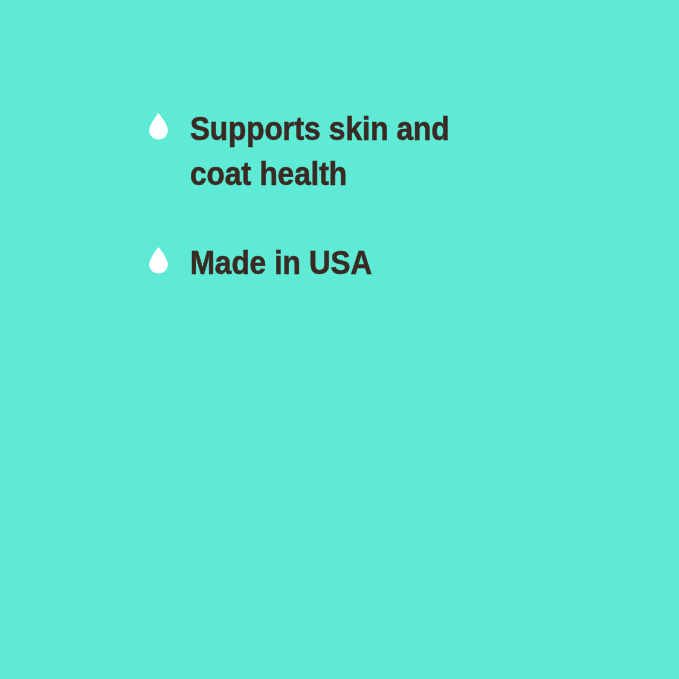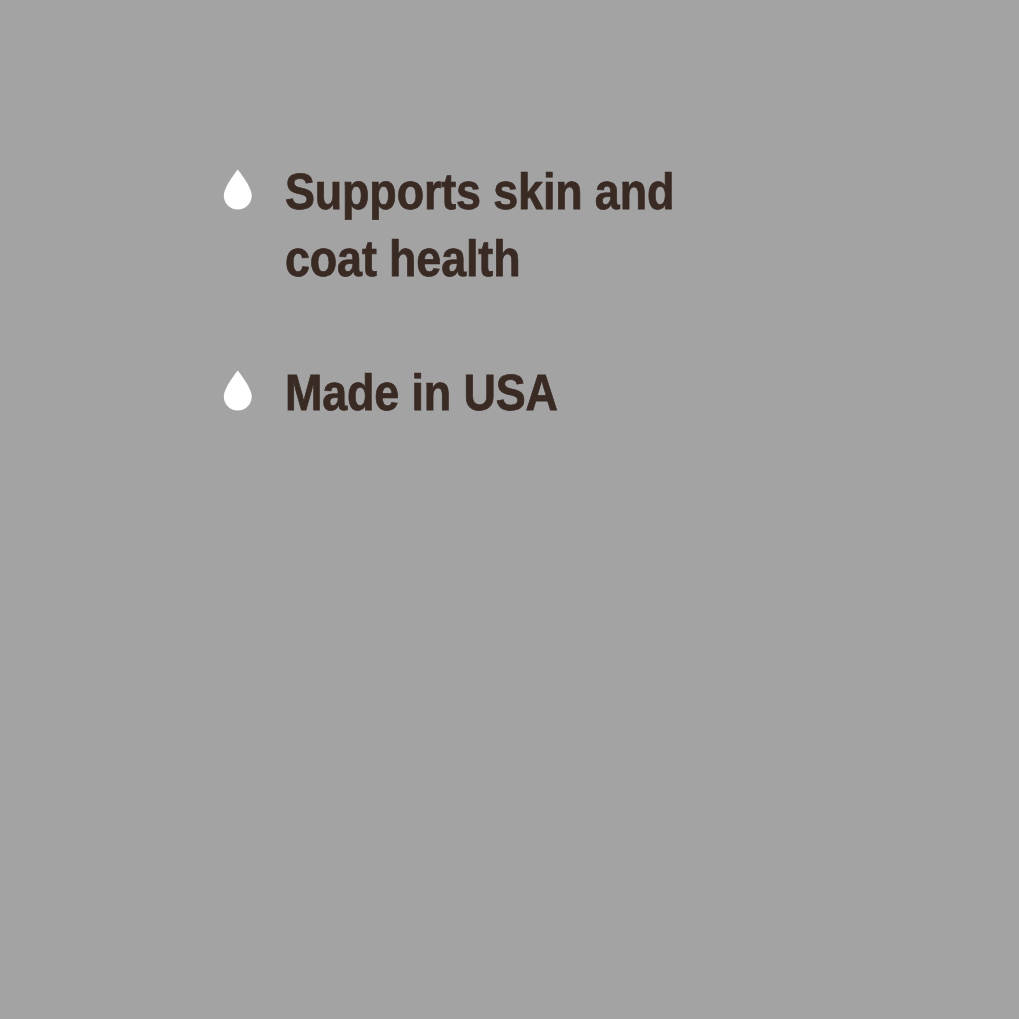--- a/index.html
+++ b/index.html
@@ -57,21 +57,21 @@
     -webkit-text-stroke: 0.5px #3a2a24;
     transform: scaleX(0.88);
     transform-origin: left top;
     width: 113.6%;
     white-space: pre-line;
   }
 </style>
 </head>
 <body>
 
-<div id="panel" style="background: #a3a3a3;">
+<div id="panel" style="background: #5eead4;">
 
   <div id="benefit-list">
 
     <div class="benefit-item">
       <span class="bullet-icon">
         <svg viewBox="0 0 21 27" xmlns="http://www.w3.org/2000/svg" aria-hidden="true">
           <path d="M10.5 0 C10.5 0 1.2 11.4 1.2 17.3 C1.2 22.6 5.4 26.6 10.5 26.6 C15.6 26.6 19.8 22.6 19.8 17.3 C19.8 11.4 10.5 0 10.5 0 Z" fill="#ffffff"></path>
         </svg>
       </span>
       <span class="benefit-text" style="color: rgb(58, 42, 36); -webkit-text-stroke: 0.5px rgb(58, 42, 36);">Supports skin and

